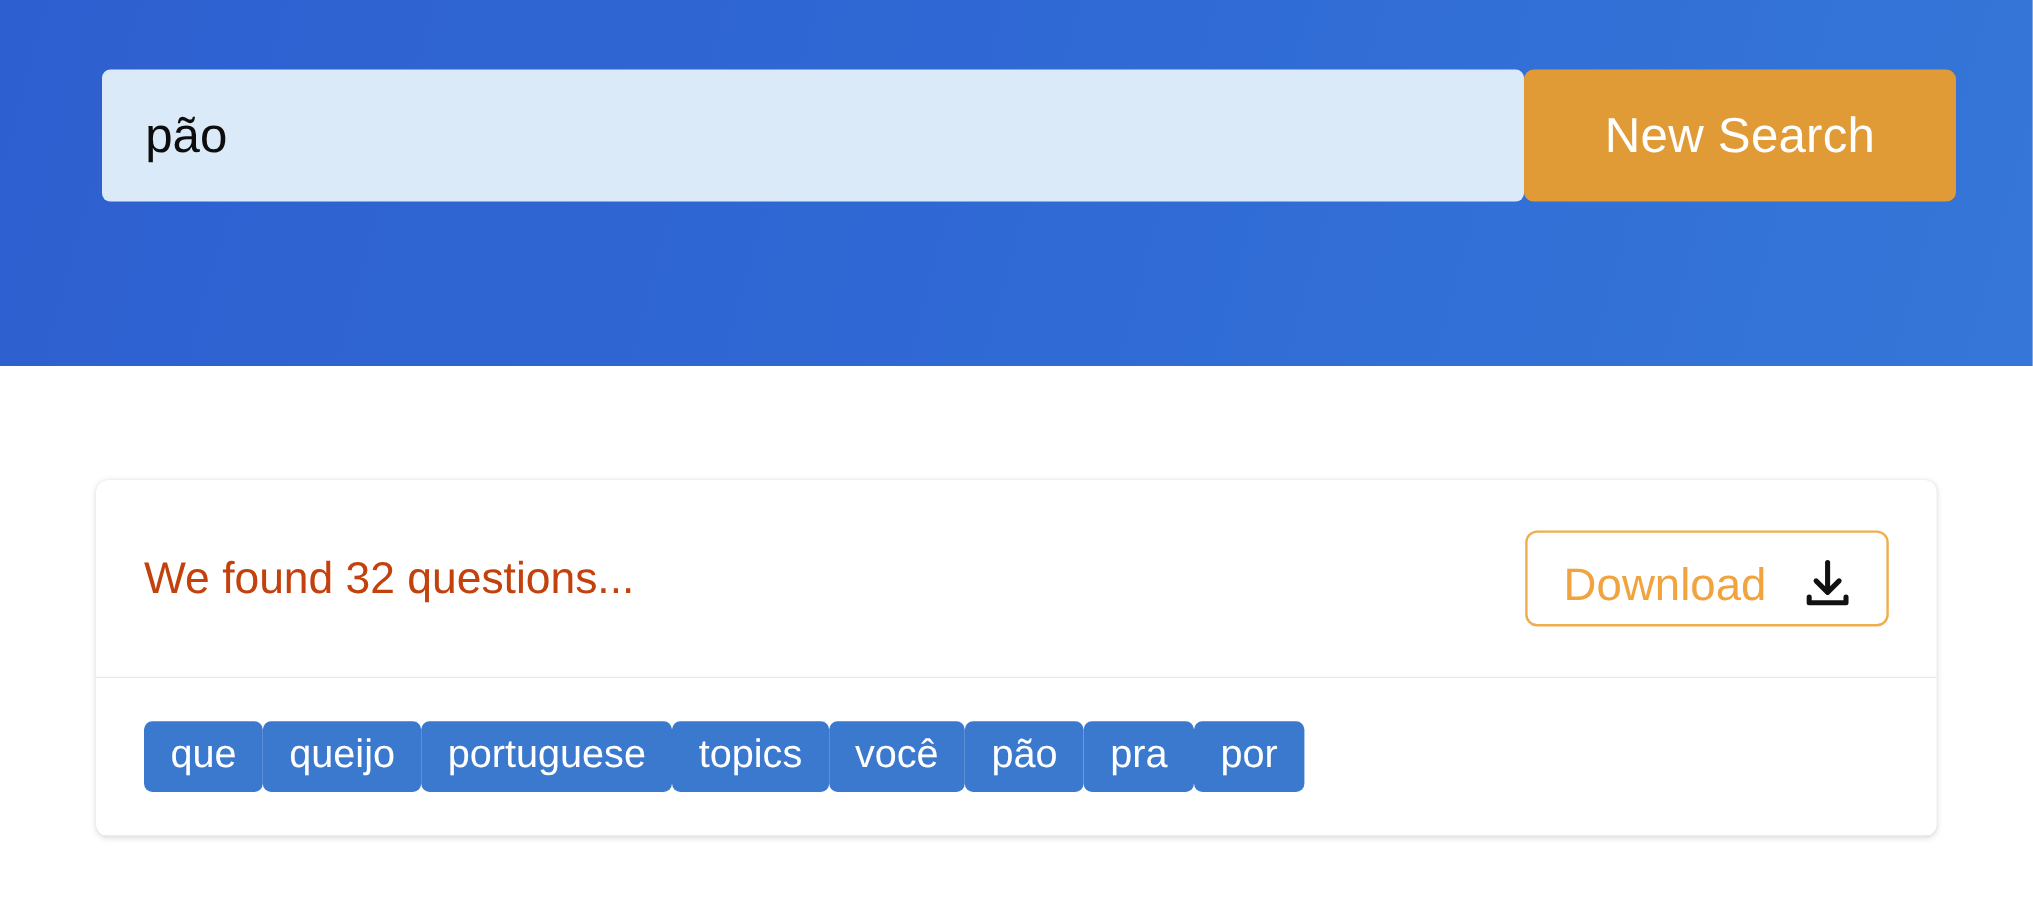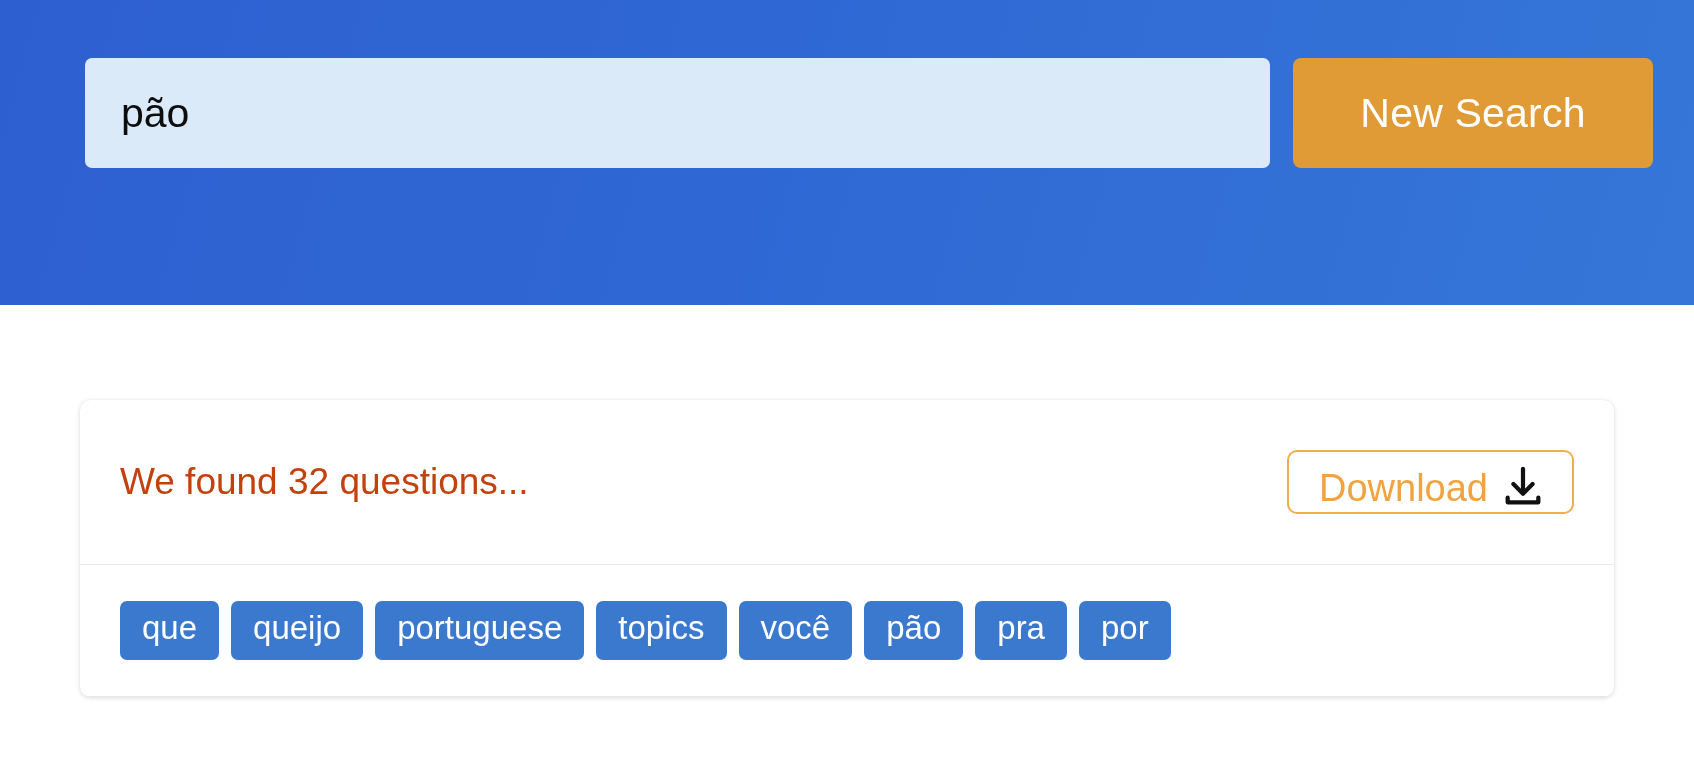--- a/index.html
+++ b/index.html
@@ -43,21 +43,20 @@
     border-radius: 7px;
     font-family: "Liberation Sans", sans-serif;
     font-size: 41px;
     color: #0d0d0d;
     padding: 0 36px;
     line-height: 110px;
   }
   .search-input::placeholder { color: #7c9bbd; }
 
   .new-search-btn {
-    margin-left: 23px;
     flex: 0 0 360px;
     height: 110px;
     background: #e09a36;
     border: none;
     border-radius: 8px;
     color: #ffffff;
     font-family: "Liberation Sans", sans-serif;
     font-size: 41px;
     letter-spacing: 0.2px;
     cursor: pointer;
@@ -97,27 +96,27 @@
   .found-text {
     font-size: 37px;
     color: #c2410c;
     font-family: "Liberation Sans", sans-serif;
     font-weight: 400;
   }
 
   .download-btn {
     display: flex;
     align-items: center;
-    gap: 12px;
+    gap: 28px;
     border: 2px solid #f0ad4e;
     border-radius: 10px;
     background: #ffffff;
     padding: 24px 26px 12px 30px;
     cursor: pointer;
-    height: 64px;
+    height: 80px;
   }
   .download-label {
     font-size: 38px;
     color: #f0a33e;
     font-family: "Liberation Sans", sans-serif;
     line-height: 1;
   }
   .download-icon { display: block; flex: 0 0 auto; }
 
   .topics-section {
@@ -128,21 +127,21 @@
   .topics-label {
     font-size: 32px;
     color: #6d6d6d;
     font-family: "Liberation Sans", sans-serif;
     margin-bottom: 24px;
   }
 
   .tag-row {
     display: flex;
     flex-wrap: wrap;
-    gap: 12px;
+    gap: 0;
     align-items: center;
   }
 
   .tag-pill {
     background: #3b79ce;
     color: #ffffff;
     border-radius: 7px;
     font-size: 33px;
     font-family: "Liberation Sans", sans-serif;
     padding: 8px 22px 12px 22px;

